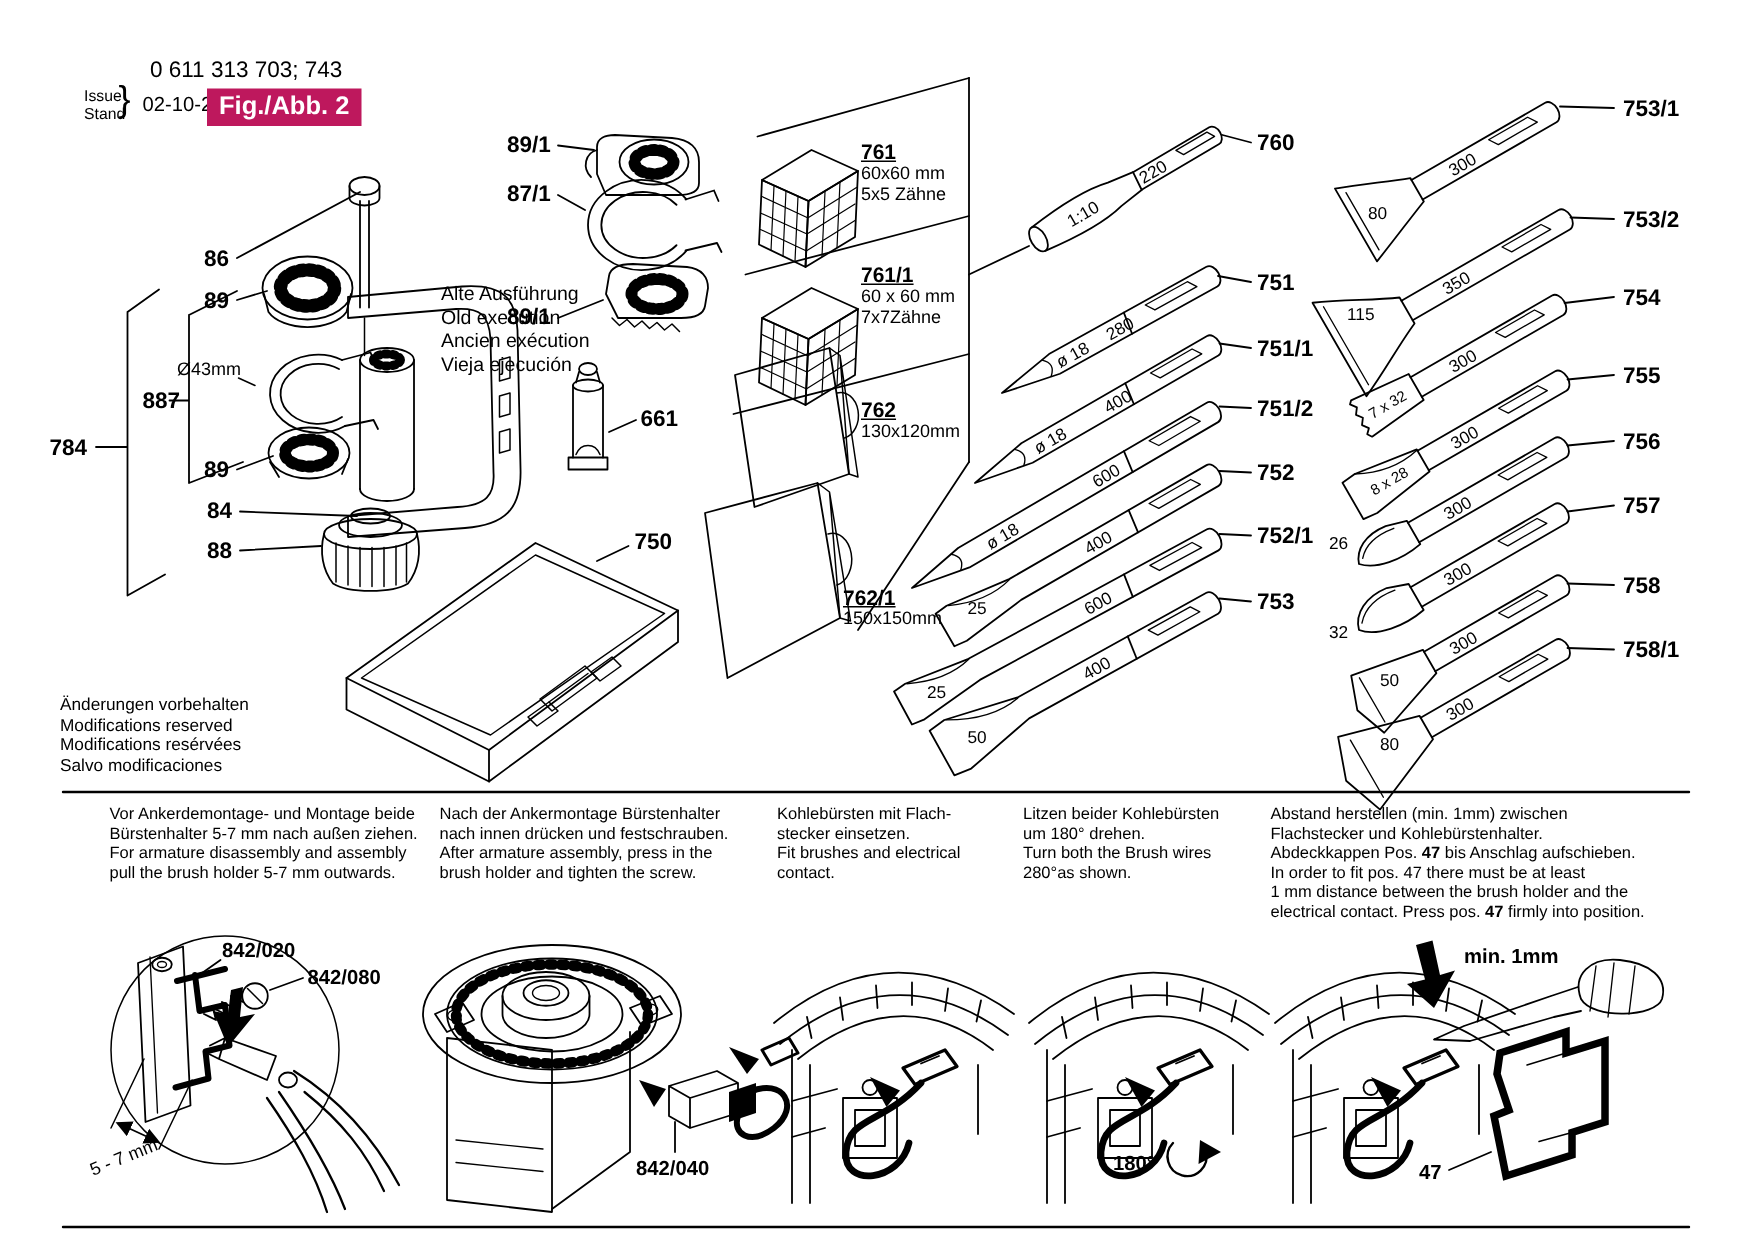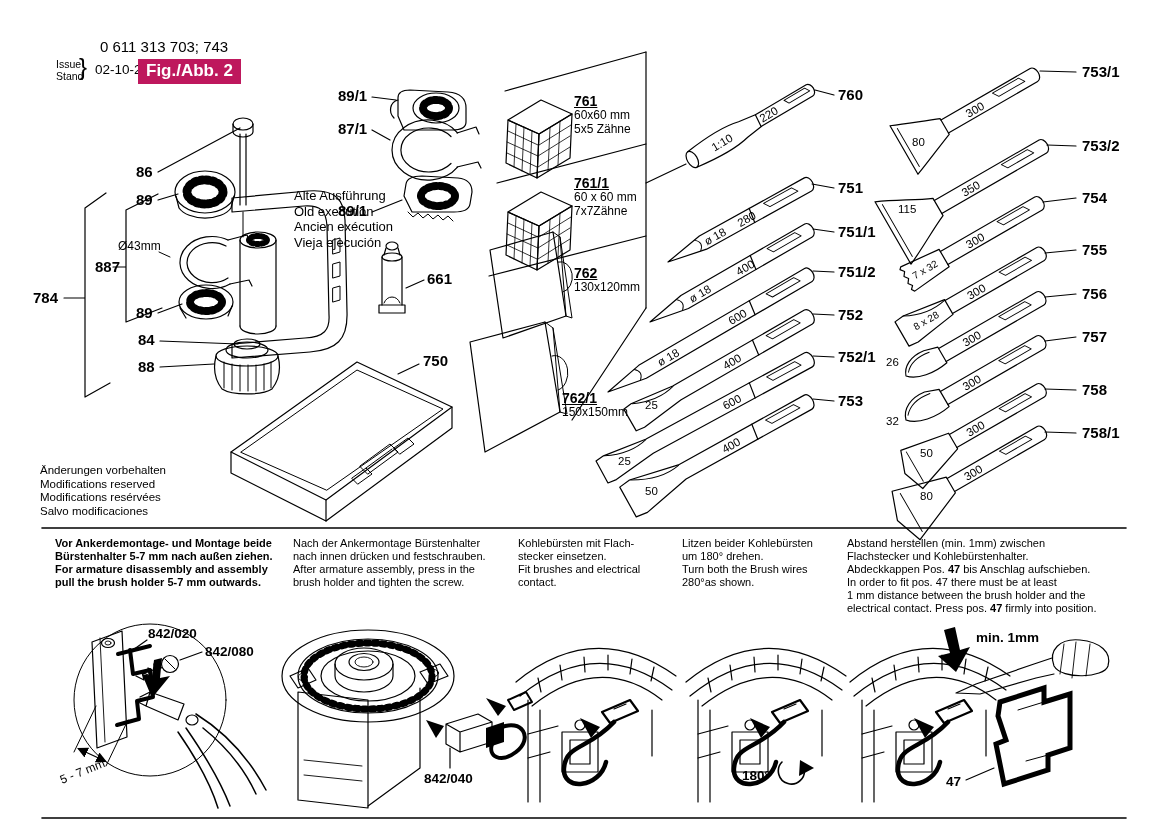--- a/index.html
+++ b/index.html
@@ -448,21 +448,21 @@
 </div>
 <div class="acc" style="left:574px;top:266px;">
   <div class="id">762</div>
   <div class="ln">130x120mm</div>
 </div>
 <div class="acc" style="left:562px;top:391px;">
   <div class="id">762/1</div>
   <div class="ln">150x150mm</div>
 </div>
 
-<div class="cap" style="left:55px;width:238px;font-weight:bold;">
+<div class="cap" style="left:73px;width:238px;">
   <div>Vor Ankerdemontage- und Montage beide</div>
   <div>Bürstenhalter 5-7 mm nach außen ziehen.</div>
   <div>For armature disassembly and assembly</div>
   <div>pull the brush holder 5-7 mm outwards.</div>
 </div>
 <div class="cap" style="left:518px;width:165px;">
   <div>Kohlebürsten mit Flach-</div>
   <div>stecker einsetzen.</div>
   <div>Fit brushes and electrical</div>
   <div>contact.</div>

